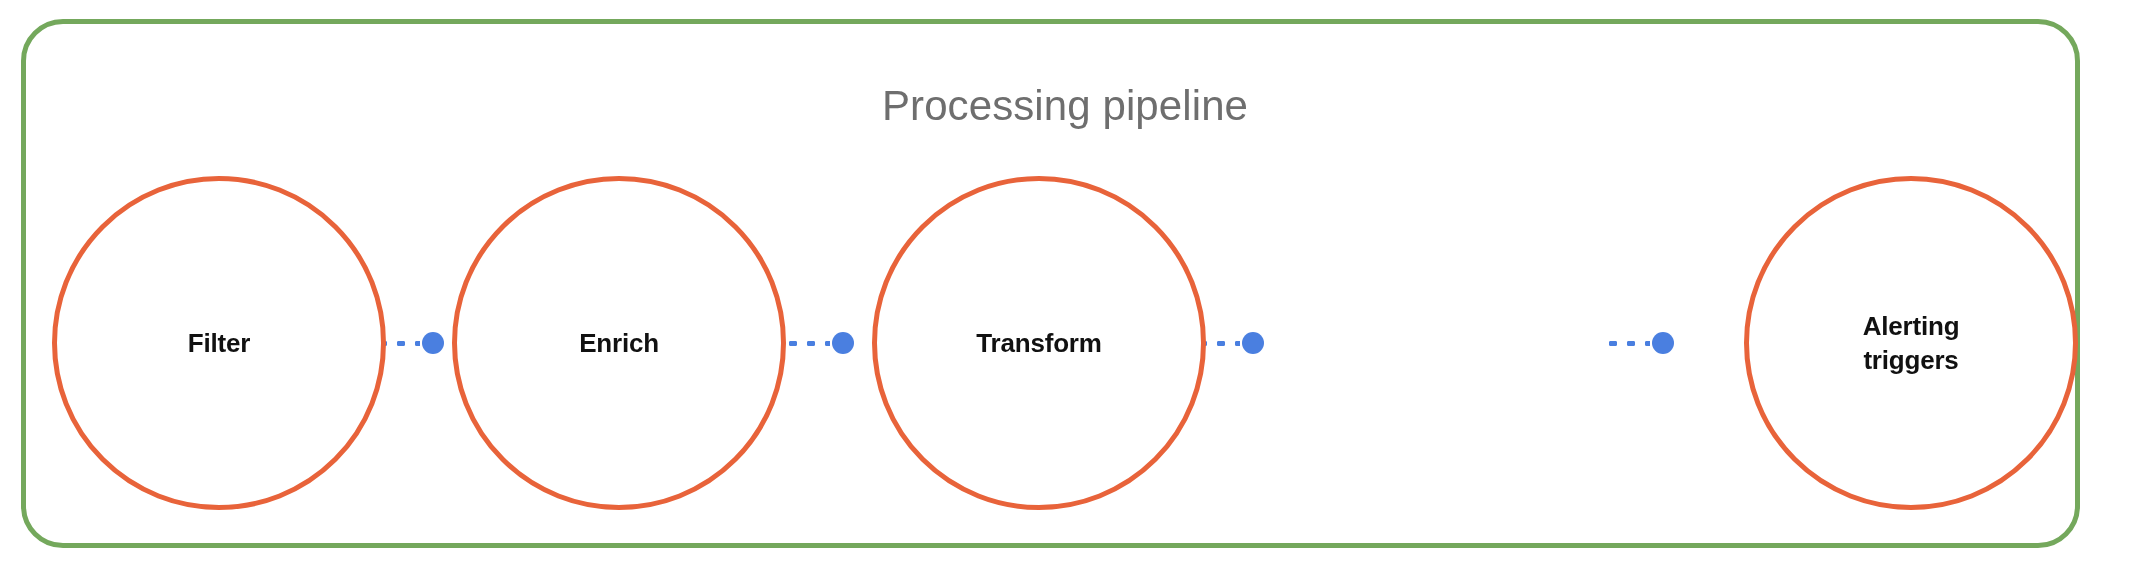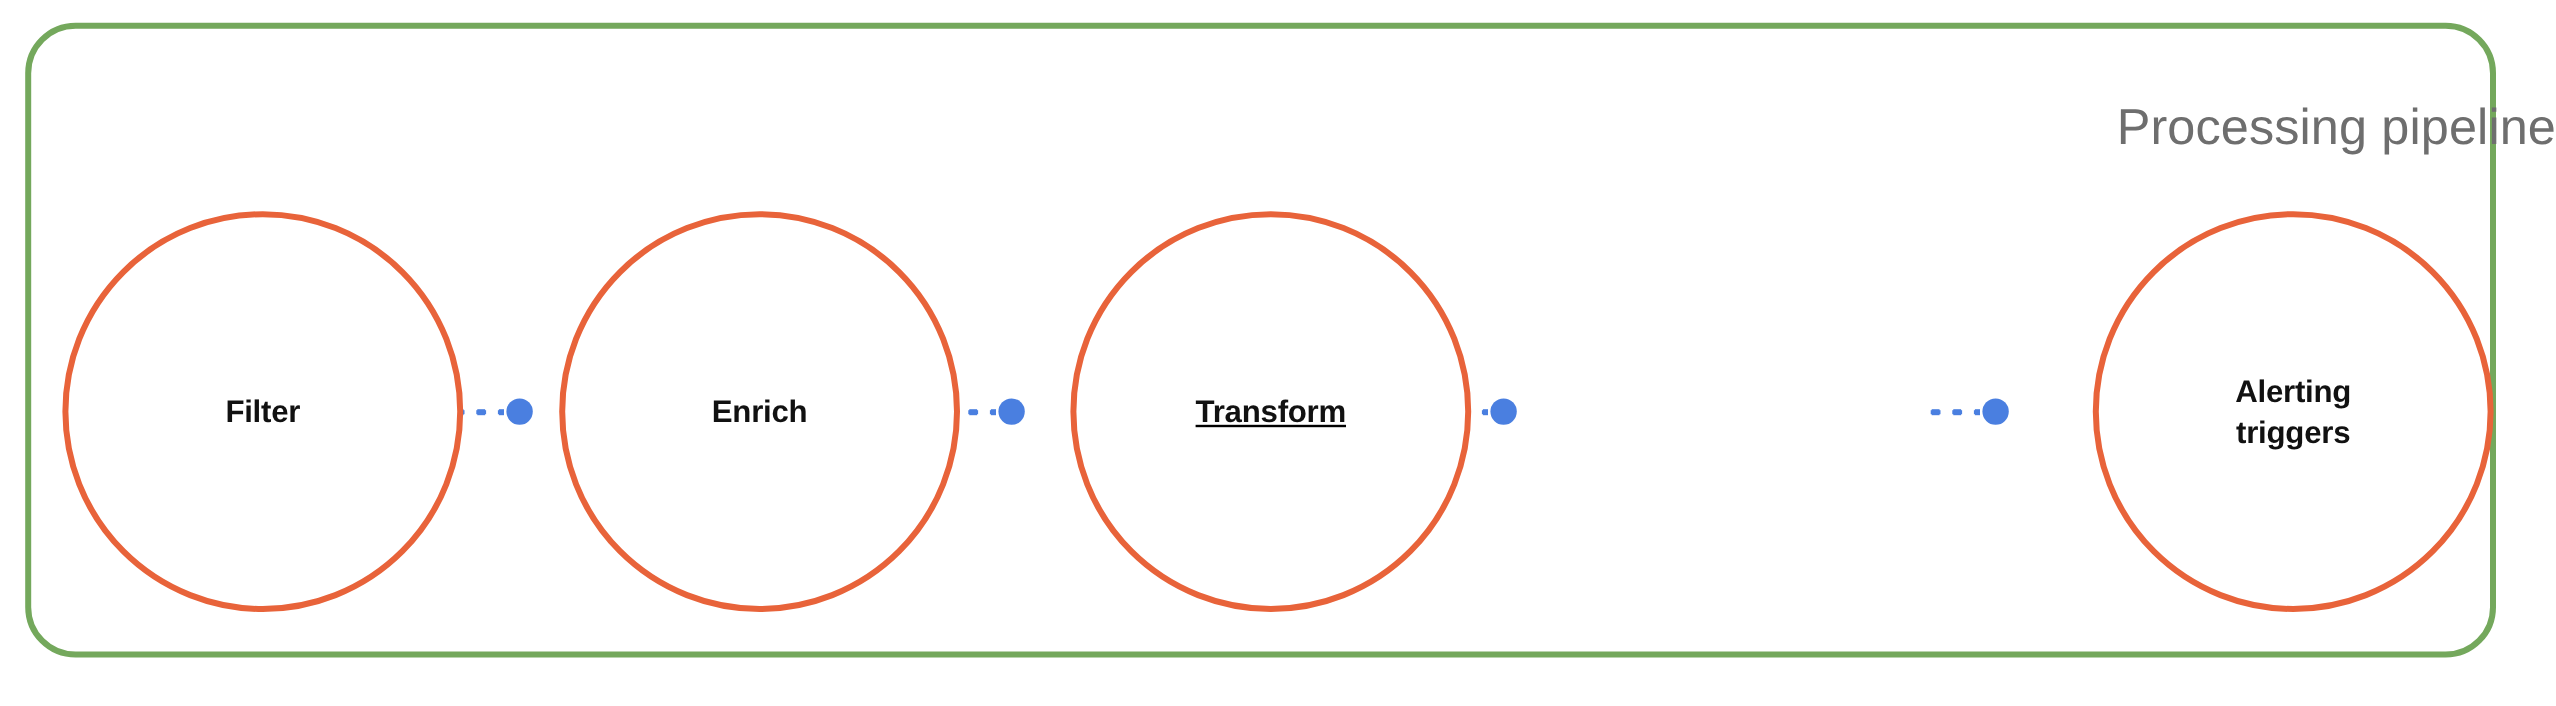--- a/index.html
+++ b/index.html
@@ -34,21 +34,21 @@
     border-radius: 42px;
     background: #ffffff;
   }
 
   
   .pipeline-title {
     position: absolute;
     left: 0;
     top: 82px;
     width: 2130px;
-    text-align: right;
+    text-align: center;
     font-size: 42px;
     font-weight: 400;
     color: #6e6e6e;
     letter-spacing: 0.1px;
     white-space: nowrap;
   }
 
   
   .stage-row {
     position: absolute;
@@ -136,25 +136,25 @@
 
     <div class="connector" style="left:1604px; width:70px;">
       <span class="connector-line"></span>
       <span class="connector-dot"></span>
     </div>
 
     <div class="stage" style="left:52px;">
       <span class="stage-label">Filter</span>
     </div>
 
-    <div class="stage" style="left:466px;">
+    <div class="stage" style="left:452px;">
       <span class="stage-label">Enrich</span>
     </div>
 
-    <div class="stage" style="left:892px;text-decoration:underline;">
+    <div class="stage" style="left:872px;">
       <span class="stage-label">Transform</span>
     </div>
 
 
     <div class="stage" style="left:1744px;">
       <span class="stage-label">Alerting
 triggers</span>
     </div>
 
   </div>

